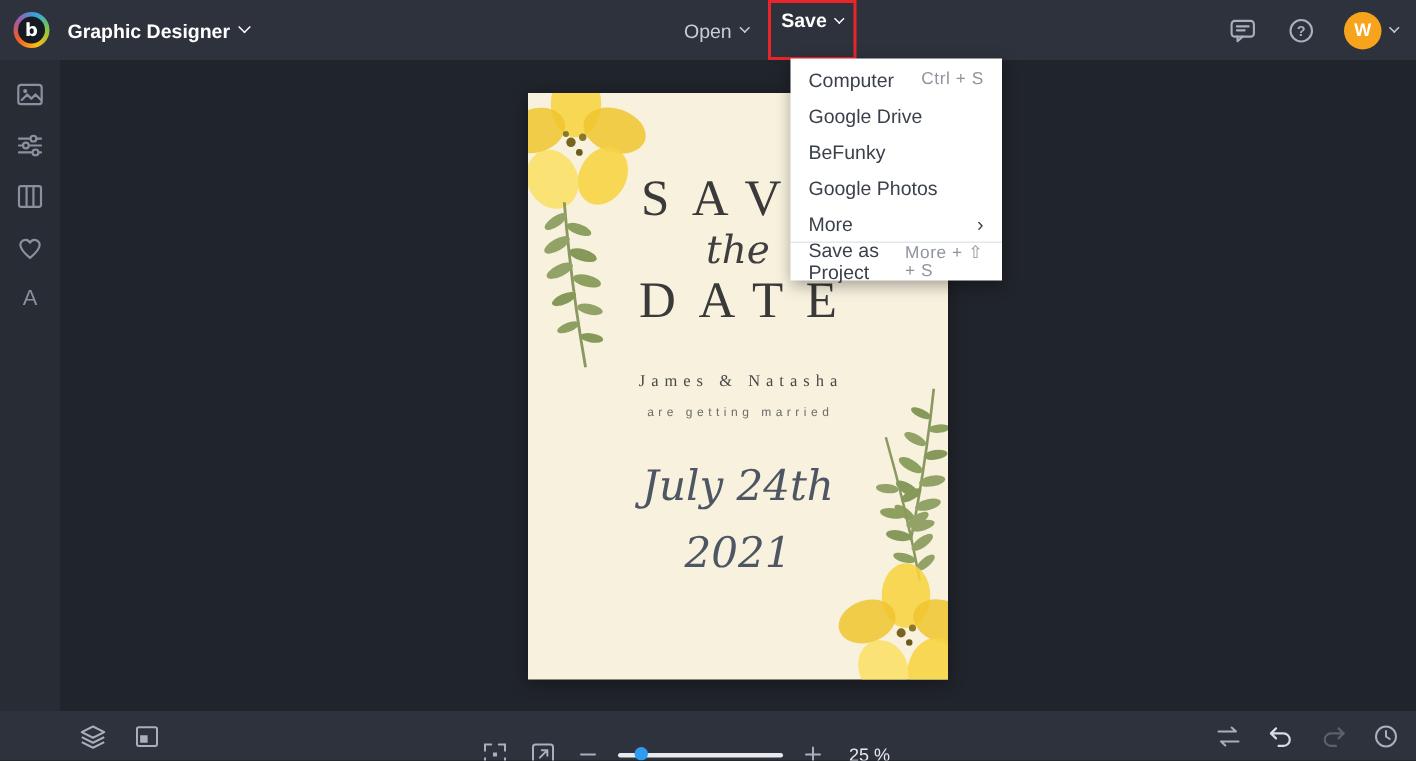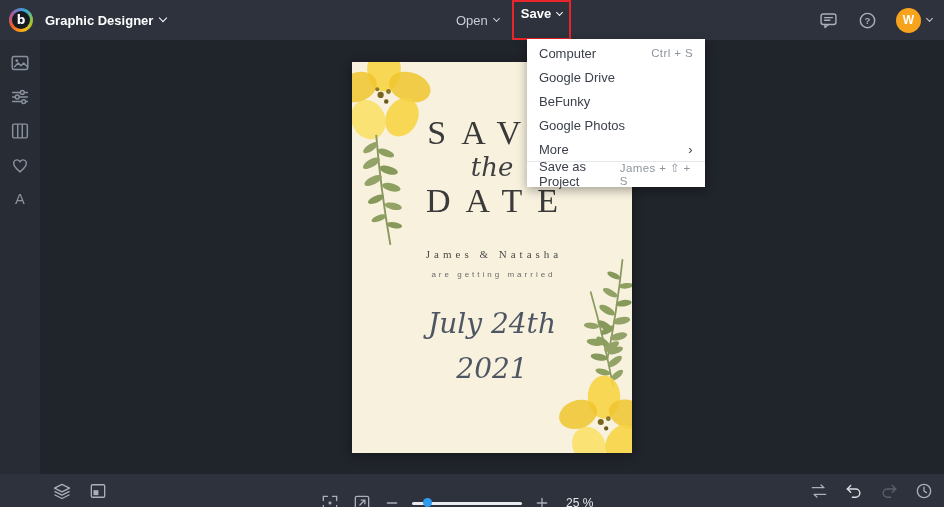--- a/index.html
+++ b/index.html
@@ -35,21 +35,21 @@
   .topbar-right { position:absolute; right:12px; top:0; height:40px;
     display:flex; align-items:center; gap:18px; }
   .ibtn { color:#a9afbb; cursor:pointer; display:flex; align-items:center;
     justify-content:center; }
   .ibtn svg { display:block; }
   .avatar-group { display:flex; align-items:center; cursor:pointer; color:#c9cdd5; }
   .avatar { width:25px; height:25px; border-radius:50%; background:#f7a31c;
     color:#fff; font-weight:bold; font-size:12px; display:flex;
     align-items:center; justify-content:center; }
   
-  .save-menu { position:absolute; left:527px; top:39px; width:178px; background:#ffffff;
+  .save-menu { position:absolute; left:527px; top:39px; width:141px; background:#ffffff;
     box-shadow:0 3px 10px rgba(0,0,0,.35); z-index:30; padding:2px 0; }
   .menu-item { height:24px; padding:0 12px; display:flex; align-items:center;
     justify-content:space-between; cursor:pointer; }
   .menu-item.divided { border-top:1px solid #e5e7ea; }
   .mi-label { color:#3b414b; font-size:13px; }
   .mi-short { color:#8e949d; font-size:11.5px; letter-spacing:.4px; }
   .mi-short.arrow { color:#3b414b; font-size:13px; }
   
   .sidebar { position:absolute; top:40px; left:0; width:40px; bottom:33px;
     background:#272c35; display:flex; flex-direction:column; align-items:center;
@@ -163,21 +163,21 @@
   <div class="menu-item">
     <span class="mi-label">Google Photos</span>
     <span class="mi-short"></span>
   </div>
   <div class="menu-item">
     <span class="mi-label">More</span>
     <span class="mi-short arrow">›</span>
   </div>
   <div class="menu-item divided">
     <span class="mi-label">Save as Project</span>
-    <span class="mi-short">James + ⇧ + S</span>
+    <span class="mi-short">More + ⇧ + S</span>
   </div>
 </div>
 
 <div class="sidebar">
   <span class="side-icon">
     <svg width="22" height="22" viewBox="0 0 24 24" fill="none" stroke="currentColor" stroke-width="1.6" stroke-linecap="round" stroke-linejoin="round">
       <rect x="3.5" y="5" width="17" height="14" rx="2"></rect>
       <circle cx="8.5" cy="9.5" r="1.5" fill="currentColor" stroke="none"></circle>
       <path d="M6 16 l4 -4 3 3 3 -3 4 4"></path>
     </svg>

